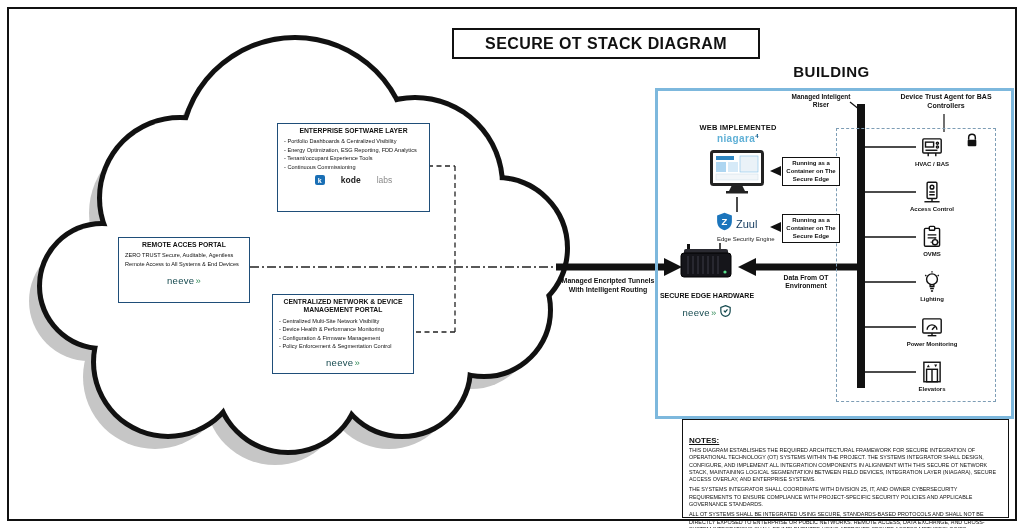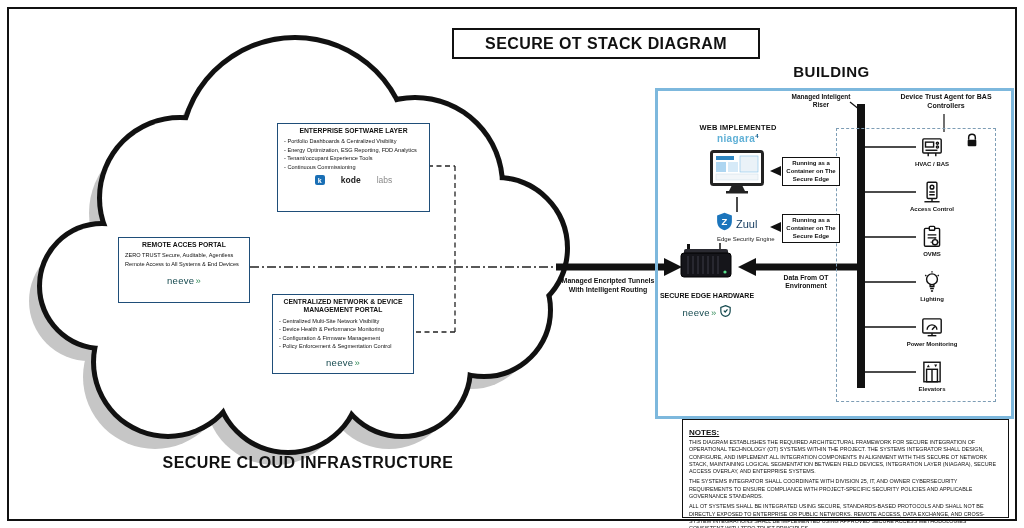--- a/index.html
+++ b/index.html
@@ -54,21 +54,21 @@
            justify-content:center;gap:4px}
   .ot-label{position:absolute;left:764px;top:274px;width:84px;font-size:6.8px}
   .tunnel-label{position:absolute;left:556px;top:277px;width:104px;font-size:7px}
 
   .dev{position:absolute;left:874px;width:116px;display:flex;flex-direction:column;align-items:center}
   .dev-lb{font-size:6px;font-weight:bold;margin-top:1px;text-align:center}
   .dev-ic svg{display:block}
 
   .notesbox{position:absolute;left:682px;top:419px;width:327px;height:99px;border:1.5px solid #111;
             background:#fff;padding:4px 6px;box-sizing:border-box}
-  .notesbox h4{margin:4px 0 2px;font-size:8px;text-decoration:underline}
+  .notesbox h4{margin:12px 0 2px;font-size:8px;text-decoration:underline}
   .notesbox p{margin:0 0 3px;font-size:5.4px;line-height:1.35;text-align:left}
 </style>
 </head>
 <body>
 
 <div id="canvas">
 
   <div class="frame"></div>
 
   <svg class="overlay" width="1024" height="528">
@@ -164,21 +164,20 @@
       <li>Centralized Multi-Site Network Visibility</li>
       <li>Device Health &amp; Performance Monitoring</li>
       <li>Configuration &amp; Firmware Management</li>
       <li>Policy Enforcement &amp; Segmentation Control</li>
     </ul>
     <div style="margin-top:1px">
       <span class="neeve"><span>neeve</span><span class="chev">»</span></span>
     </div>
   </div>
 
-  <div class="cloud-label">SECURE CLOUD INFRASTRUCTURE</div>
 
   <div class="tunnel-label smallbold">Managed Encripted Tunnels With Intelligent Routing</div>
 
   <div class="building-label">BUILDING</div>
   <div class="building-box"></div>
   <div class="otdash"></div>
 
   <div class="riser-label smallbold">Managed Inteligent Riser</div>
   <div class="trust-label smallbold">Device Trust Agent for BAS Controllers</div>
 

